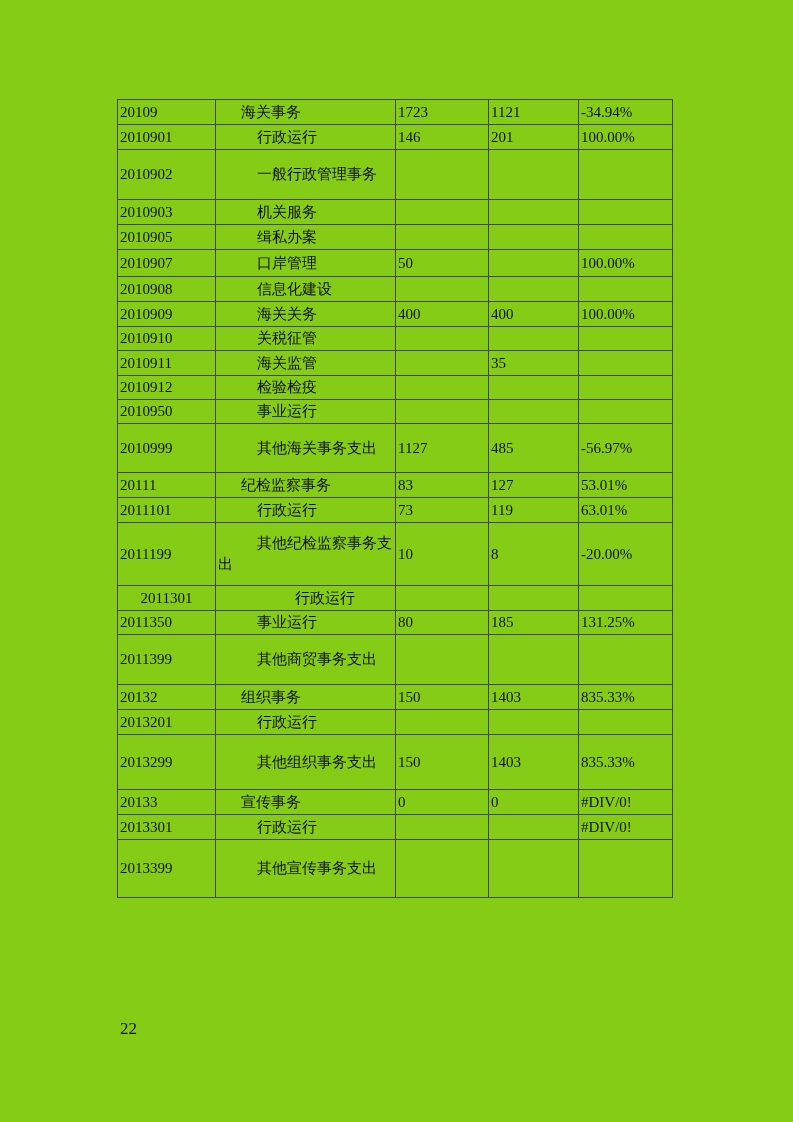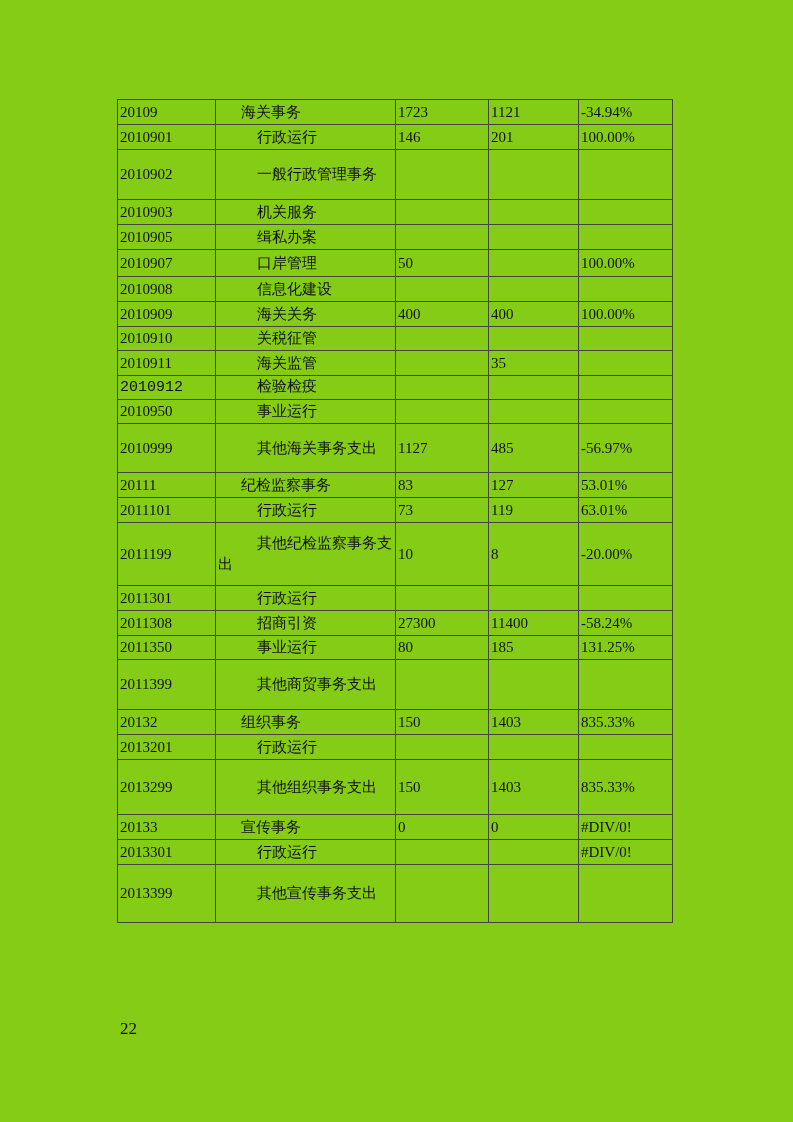--- a/index.html
+++ b/index.html
@@ -129,21 +129,21 @@
     <td class="c-num"></td>
     <td class="c-num"></td>
   </tr>
         <tr style="height: 25px;">
     <td class="c-code">2010911</td>
     <td class="c-name lv2">海关监管</td>
     <td class="c-num"></td>
     <td class="c-num">35</td>
     <td class="c-num"></td>
   </tr>
-        <tr style="height: 16px; font-family: Liberation Mono, monospace;">
+        <tr style="height: 16px;">
     <td class="c-code">2010912</td>
     <td class="c-name lv2">检验检疫</td>
     <td class="c-num"></td>
     <td class="c-num"></td>
     <td class="c-num"></td>
   </tr>
         <tr style="height: 23px;">
     <td class="c-code">2010950</td>
     <td class="c-name lv2">事业运行</td>
     <td class="c-num"></td>
@@ -171,33 +171,26 @@
     <td class="c-num">119</td>
     <td class="c-num">63.01%</td>
   </tr>
         <tr style="height: 63px; margin-left: 43px;">
     <td class="c-code">2011199</td>
     <td class="c-name lv2">其他纪检监察事务支出</td>
     <td class="c-num">10</td>
     <td class="c-num">8</td>
     <td class="c-num">-20.00%</td>
   </tr>
-        <tr style="height: 25px;">
+        <tr style="height: 25px; text-align: center;">
     <td class="c-code">2011301</td>
     <td class="c-name lv2">行政运行</td>
     <td class="c-num"></td>
     <td class="c-num"></td>
     <td class="c-num"></td>
-  </tr>
-        <tr style="height: 25px;">
-    <td class="c-code">2011308</td>
-    <td class="c-name lv2">招商引资</td>
-    <td class="c-num">27300</td>
-    <td class="c-num">11400</td>
-    <td class="c-num">-58.24%</td>
   </tr>
         <tr style="height: 23px;">
     <td class="c-code">2011350</td>
     <td class="c-name lv2">事业运行</td>
     <td class="c-num">80</td>
     <td class="c-num">185</td>
     <td class="c-num">131.25%</td>
   </tr>
         <tr style="height: 50px;">
     <td class="c-code">2011399</td>

